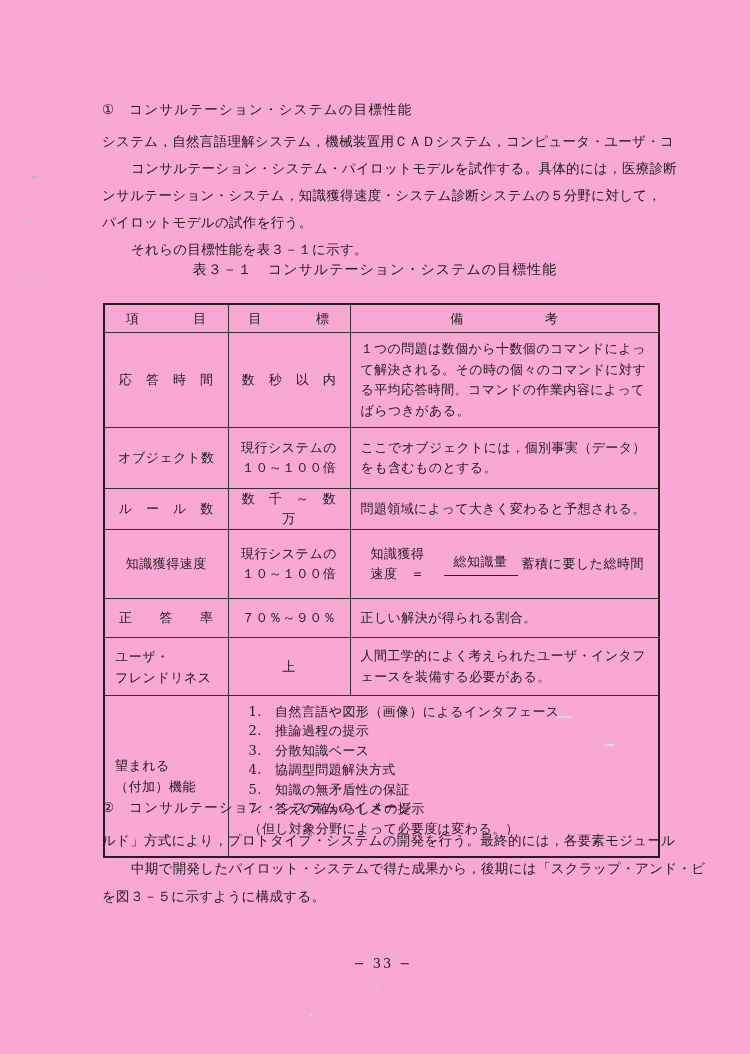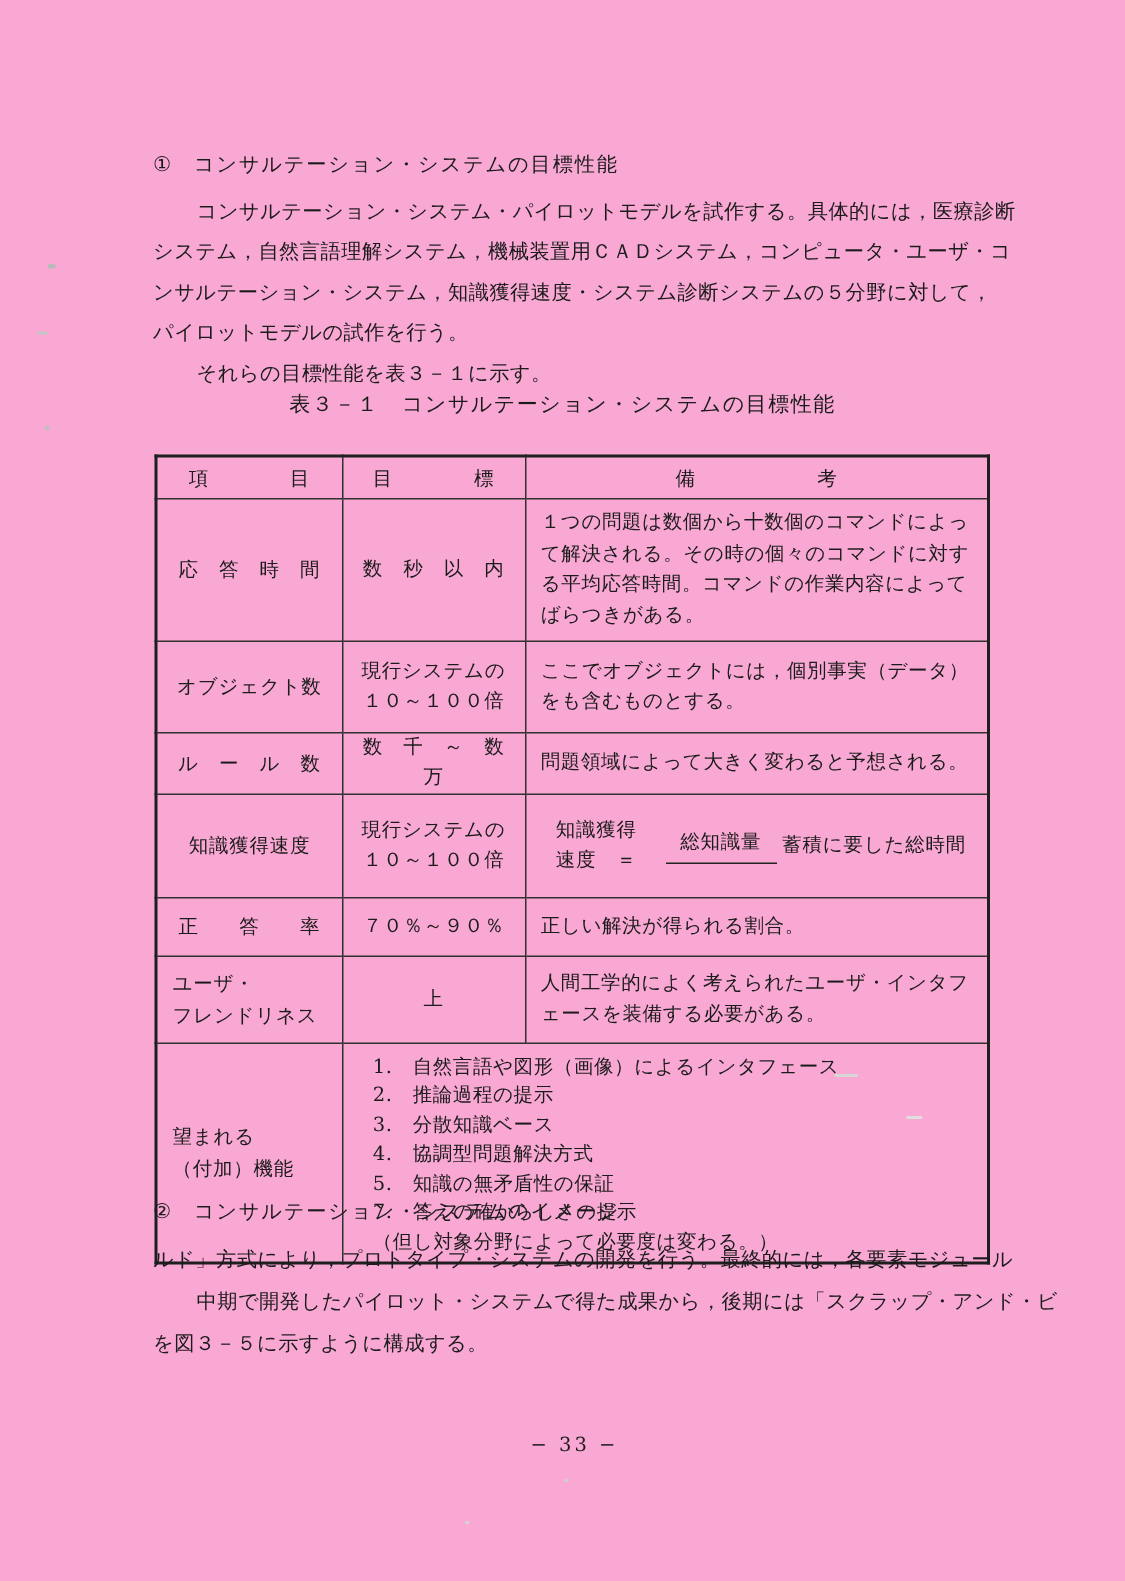--- a/index.html
+++ b/index.html
@@ -98,21 +98,21 @@
     align-items: center;
     padding-left: 10px;
     gap: 9px;
     letter-spacing: 0.5px;
     justify-content: space-between;
   }
   .frac { display: inline-flex; flex-direction: row; text-align: center; }
   .frac .num { border-bottom: 1.4px solid #222; padding: 0 10px 2px; white-space: nowrap; }
   .frac .den { padding: 2px 4px 0; white-space: nowrap; }
 
-  td.features { padding: 5px 6px 2px 20px; line-height: 19.5px; letter-spacing: 0.4px; }
+  td.features { padding: 5px 6px 17px 20px; line-height: 19.5px; letter-spacing: 0.4px; }
   td.features .fline { white-space: nowrap; }
 
   
   .pageno {
     position: absolute;
     top: 956px;
     left: 0;
     right: 0;
     text-align: center;
     font-size: 13px;
@@ -133,22 +133,22 @@
 </head>
 <body>
 
 <div class="page">
 
   <div class="sec-heading" id="sec1-heading">
     <span class="marker">①</span><span>コンサルテーション・システムの目標性能</span>
   </div>
 
   <div class="para" id="para1">
+    <div class="line">システム，自然言語理解システム，機械装置用ＣＡＤシステム，コンピュータ・ユーザ・コ</div>
     <div class="line indent">コンサルテーション・システム・パイロットモデルを試作する。具体的には，医療診断</div>
-    <div class="line">システム，自然言語理解システム，機械装置用ＣＡＤシステム，コンピュータ・ユーザ・コ</div>
     <div class="line">ンサルテーション・システム，知識獲得速度・システム診断システムの５分野に対して，</div>
     <div class="line">パイロットモデルの試作を行う。</div>
     <div class="line indent">それらの目標性能を表３－１に示す。</div>
   </div>
 
   <div class="caption">表３－１　コンサルテーション・システムの目標性能</div>
 
   <table class="spec">
     <colgroup>
         <col class="c1">

